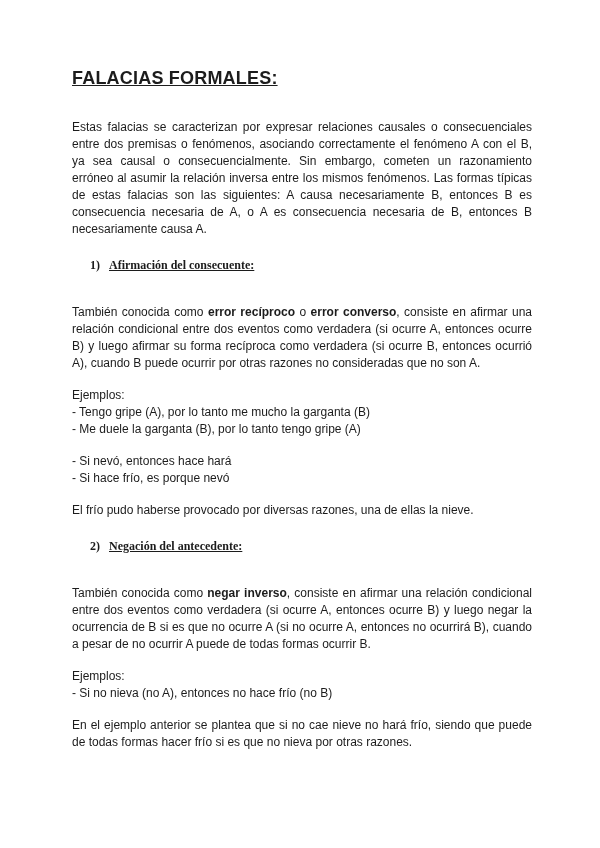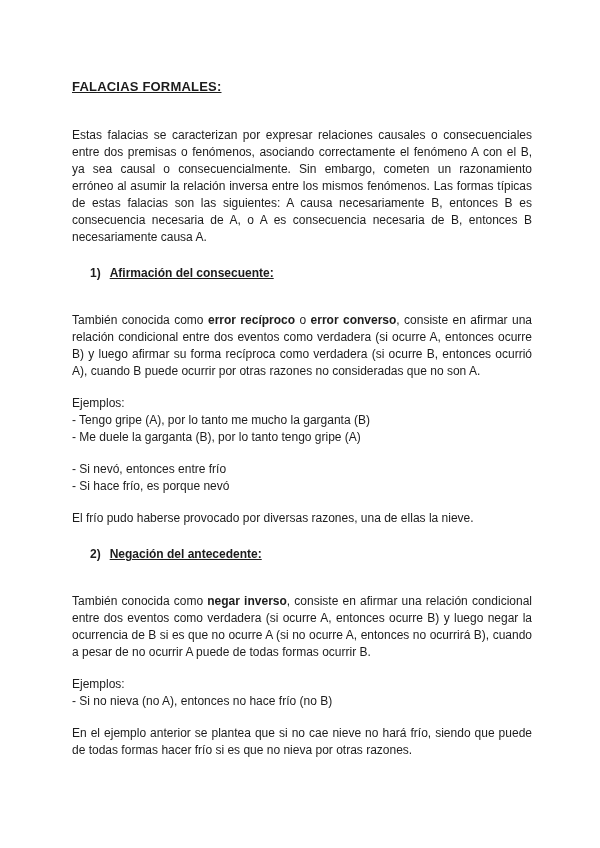--- a/index.html
+++ b/index.html
@@ -14,33 +14,34 @@
     box-sizing: border-box;
     background: #ffffff;
     padding: 66px 68px 0 72px;
     font-family: "Liberation Sans", "DejaVu Sans", sans-serif;
     font-size: 12px;
     line-height: 17px;
     color: #1c1c1c;
     overflow: hidden;
   }
   .doc-title {
-    font-size: 13px;
+    font-size: 18px;
     font-weight: bold;
     text-decoration: underline;
     letter-spacing: 0.2px;
-    margin: 12px 0 32px 0;
+    margin: 4px 0 32px 0;
   }
   p.body-par {
     margin: 0 0 15px 0;
     text-align: justify;
   }
   .heading-row {
     margin: 19px 0 30px 18px;
     font-weight: bold;
+    font-family: Liberation Serif, serif;
   }
   .heading-num {
     display: inline-block;
     margin-right: 9px;
   }
   .heading-text {
     text-decoration: underline;
   }
   .example-block {
     margin: 0 0 15px 0;
@@ -68,21 +69,21 @@
     <p class="body-par"><span>También conocida como </span><b>error recíproco</b><span> o </span><b>error converso</b><span>, consiste en afirmar una relación condicional entre dos eventos como verdadera (si ocurre A, entonces ocurre B) y luego afirmar su forma recíproca como verdadera (si ocurre B, entonces ocurrió A), cuando B puede ocurrir por otras razones no consideradas que no son A.</span></p>
 
     <div class="example-block">
       <p class="example-line">Ejemplos:</p>
       <p class="example-line">- Tengo gripe (A), por lo tanto me mucho la garganta (B)</p>
       <p class="example-line">- Me duele la garganta (B), por lo tanto tengo gripe (A)</p>
     </div>
 
 
     <div class="example-block">
-      <p class="example-line">- Si nevó, entonces entre frío</p>
+      <p class="example-line">- Si nevó, entonces hace hará</p>
       <p class="example-line">- Si hace frío, es porque nevó</p>
     </div>
 
     <p class="body-par">El frío pudo haberse provocado por diversas razones, una de ellas la nieve.</p>
   </div>
 
   <div>
     <div class="heading-row">
       <span class="heading-num">2)</span><span class="heading-text">Negación del antecedente:</span>
     </div>

